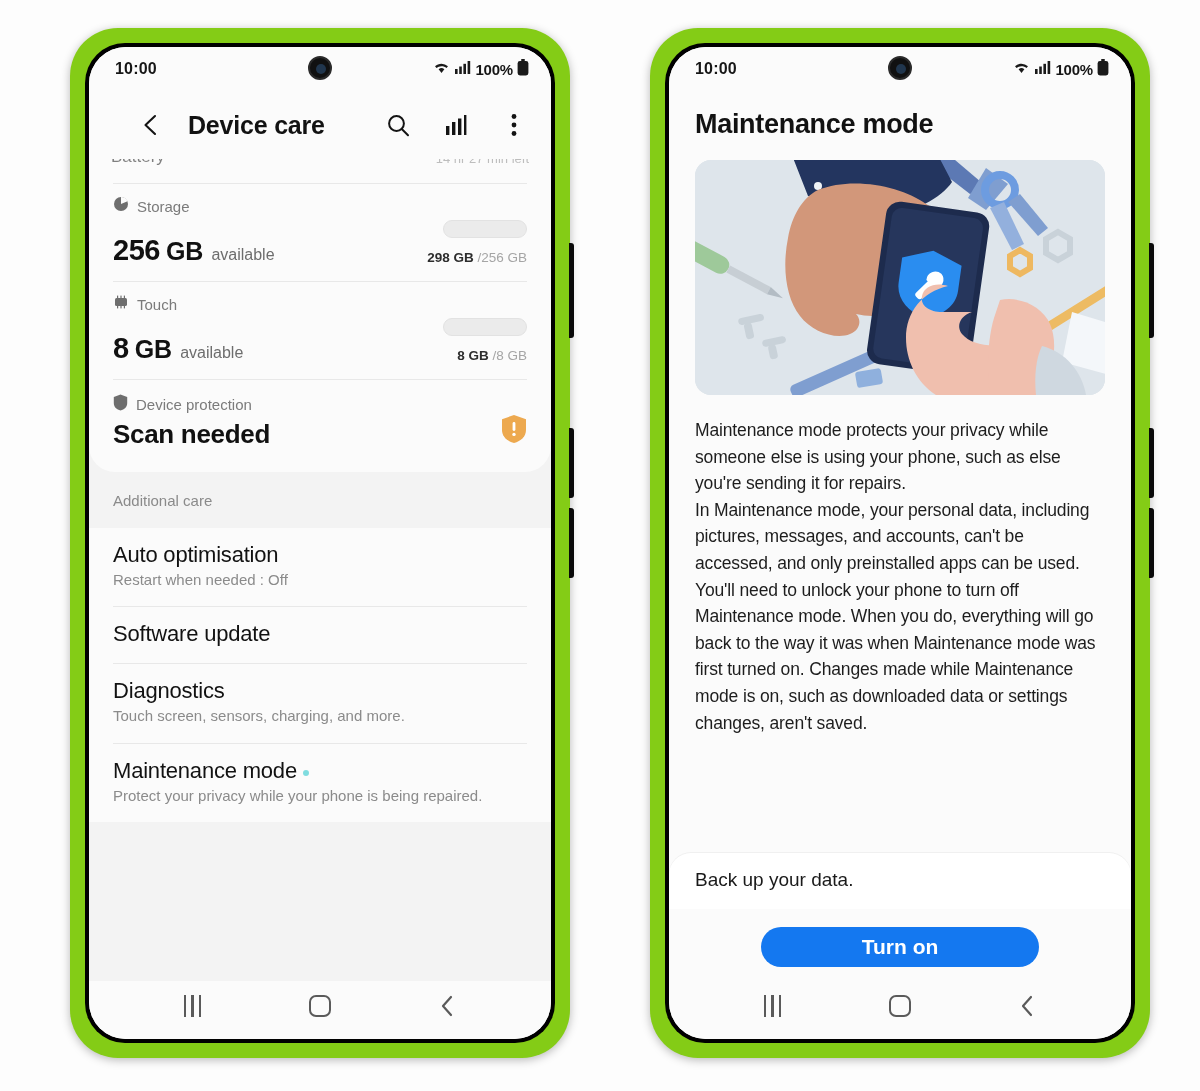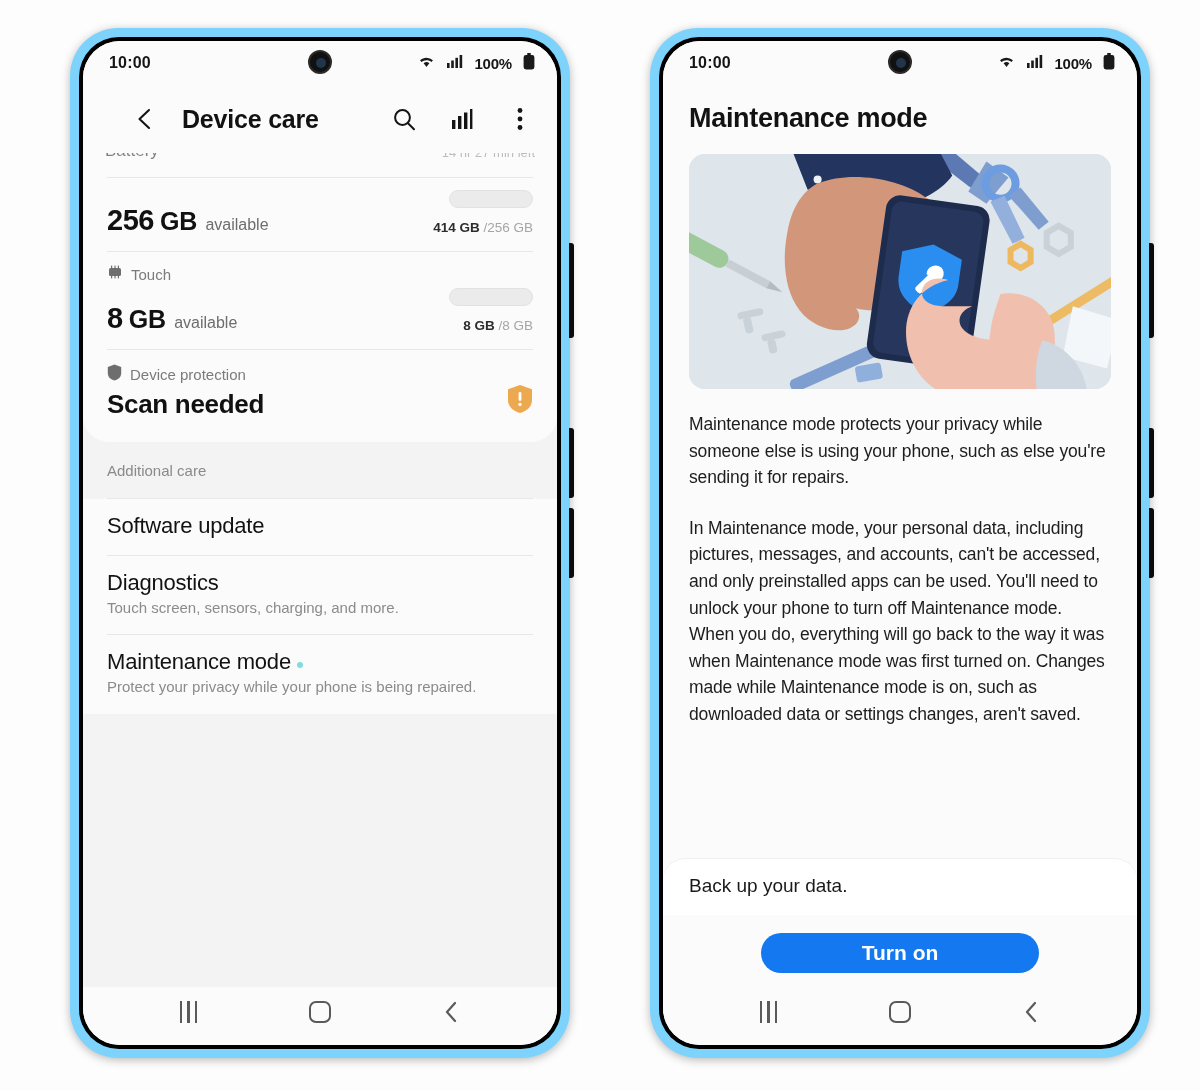--- a/index.html
+++ b/index.html
@@ -11,23 +11,23 @@
   }
   .canvas {
     position: relative;
     width: 1200px; height: 1091px;
     background: #fdfdfd;
   }
 
   
   .phone {
     position: absolute;
-    background: #7dd3fc;
+    background: #84cc16;
     border-radius: 48px;
-    padding: 9px;
+    padding: 15px;
     box-shadow: 0 2px 10px rgba(0,0,0,0.28);
   }
   .phone.left  { left: 70px;  top: 28px; width: 500px; height: 1030px; }
   .phone.right { left: 650px; top: 28px; width: 500px; height: 1030px; }
 
   .bezel {
     width: 100%; height: 100%;
     background: #000;
     border-radius: 40px;
     padding: 4px;
@@ -67,21 +67,21 @@
   }
   .status-time {
     font-size: 16px;
     font-weight: 700;
     color: #161616;
     letter-spacing: .2px;
   }
   .status-right {
     display: flex;
     align-items: center;
-    gap: 11px;
+    gap: 4px;
   }
   .status-batt-text {
     font-size: 15px;
     font-weight: 700;
     color: #161616;
     letter-spacing: -.2px;
   }
   .punchhole {
     position: absolute;
     left: 50%;
@@ -311,21 +311,21 @@
     padding: 22px 26px 0 26px;
     flex: 1;
     overflow: hidden;
   }
   .mm-p {
     font-size: 17.5px;
     line-height: 1.52;
     color: #1d1d1d;
     letter-spacing: -.15px;
   }
-  .mm-p + .mm-p { margin-top: 24px; }
+  .mm-p + .mm-p { }
 
   .mm-footer {
     background: #ffffff;
     border-radius: 22px 22px 0 0;
     padding: 16px 26px 18px 26px;
     flex: 0 0 auto;
     box-shadow: 0 -1px 0 #f0f0f0;
   }
   .mm-footer-text {
     font-size: 19px;
@@ -454,30 +454,39 @@
         <div class="body-left">
 
           <div class="card rounded-bot">
             <div class="peek-row">
               <span class="peek-text">Battery</span>
               <span class="peek-text r">14 hr 27 min left</span>
             </div>
             <div class="divider"></div>
 
             <div class="res-row">
+              <div class="res-head">
+                <span>
+                  <svg width="16" height="16" viewBox="0 0 16 16">
+                      <circle cx="8" cy="8" r="7" fill="#6e6e6e"></circle>
+                      <path d="M8 8 8 1 A7 7 0 0 1 14.5 5.2 Z" fill="#fbfbfb"></path>
+                    </svg>
+                </span>
+                <span class="lbl">Storage</span>
+              </div>
               <div class="res-main">
                 <div class="res-left">
                   <span class="res-num">256</span>
                   <span class="res-unit">GB</span>
                   <span class="res-avail">available</span>
                 </div>
                 <div class="res-right">
                   <div class="res-bar"></div>
                   <div class="res-ratio">
-                    <span>414 GB</span>
+                    <span>298 GB</span>
                     <span class="dim">/256 GB</span>
                   </div>
                 </div>
               </div>
             </div>
 
             <div class="divider"></div>
 
             <div class="res-row">
               <div class="res-head">
@@ -530,20 +539,24 @@
                   </svg>
               </span>
             </div>
           </div>
 
           <div class="section-gap">
             <span class="section-label">Additional care</span>
           </div>
 
           <div class="card rounded-top">
+            <div class="list-item">
+              <span class="li-title">Auto optimisation</span>
+              <div class="li-sub">Restart when needed : Off</div>
+            </div>
             <div class="divider"></div>
             <div class="list-item">
               <span class="li-title">Software update</span>
             </div>
             <div class="divider"></div>
             <div class="list-item">
               <span class="li-title">Diagnostics</span>
               <div class="li-sub">Touch screen, sensors, charging, and more.</div>
             </div>
             <div class="divider"></div>

